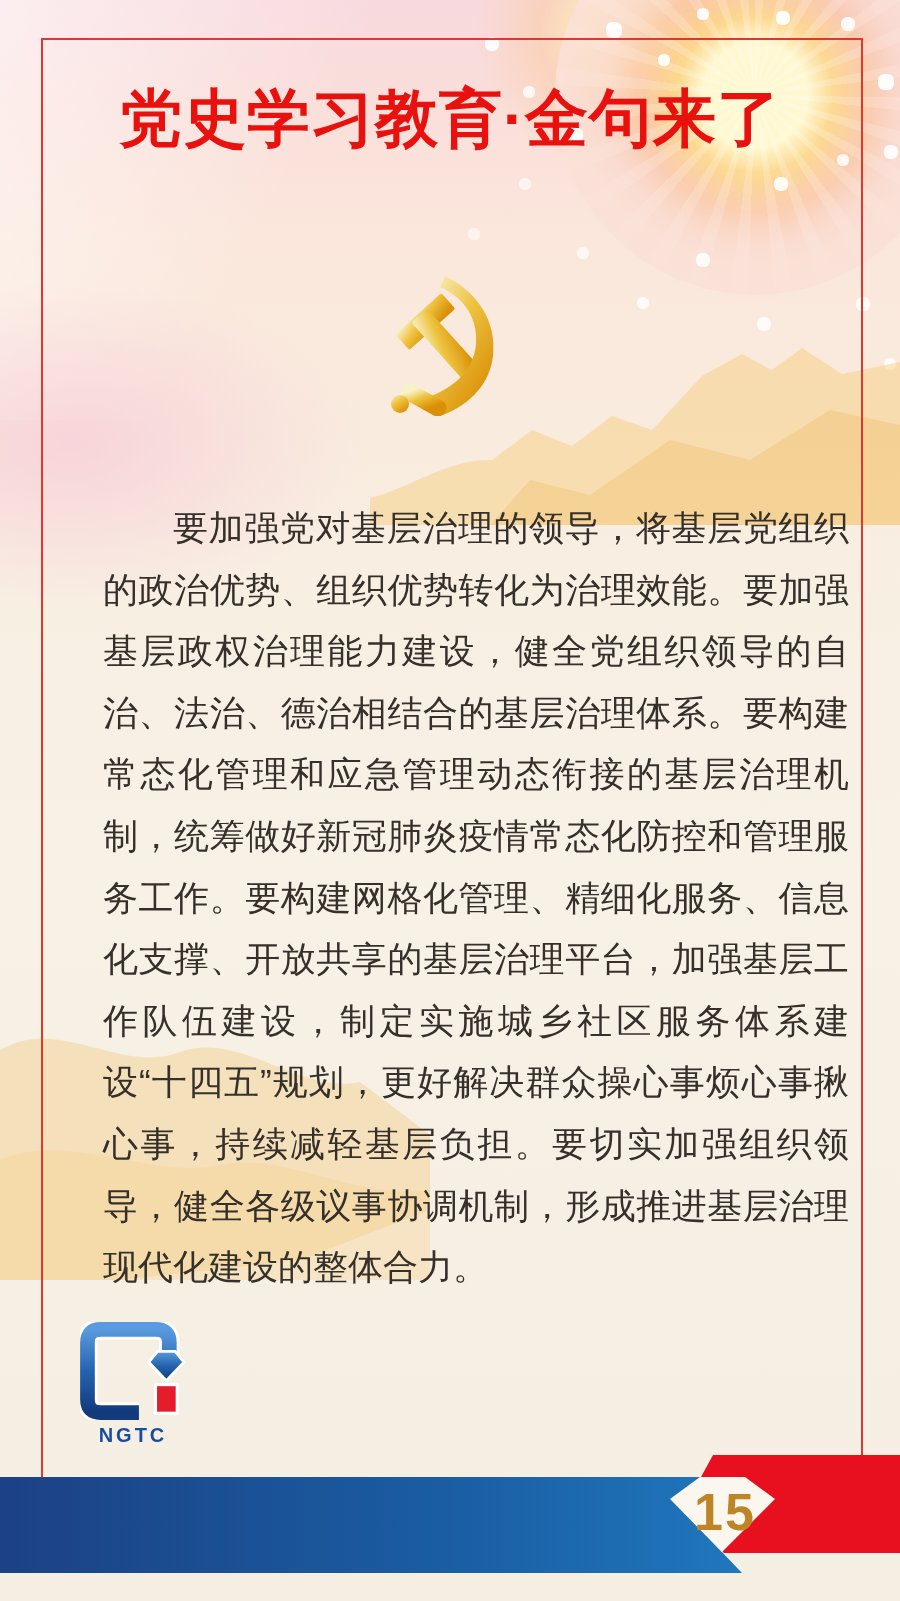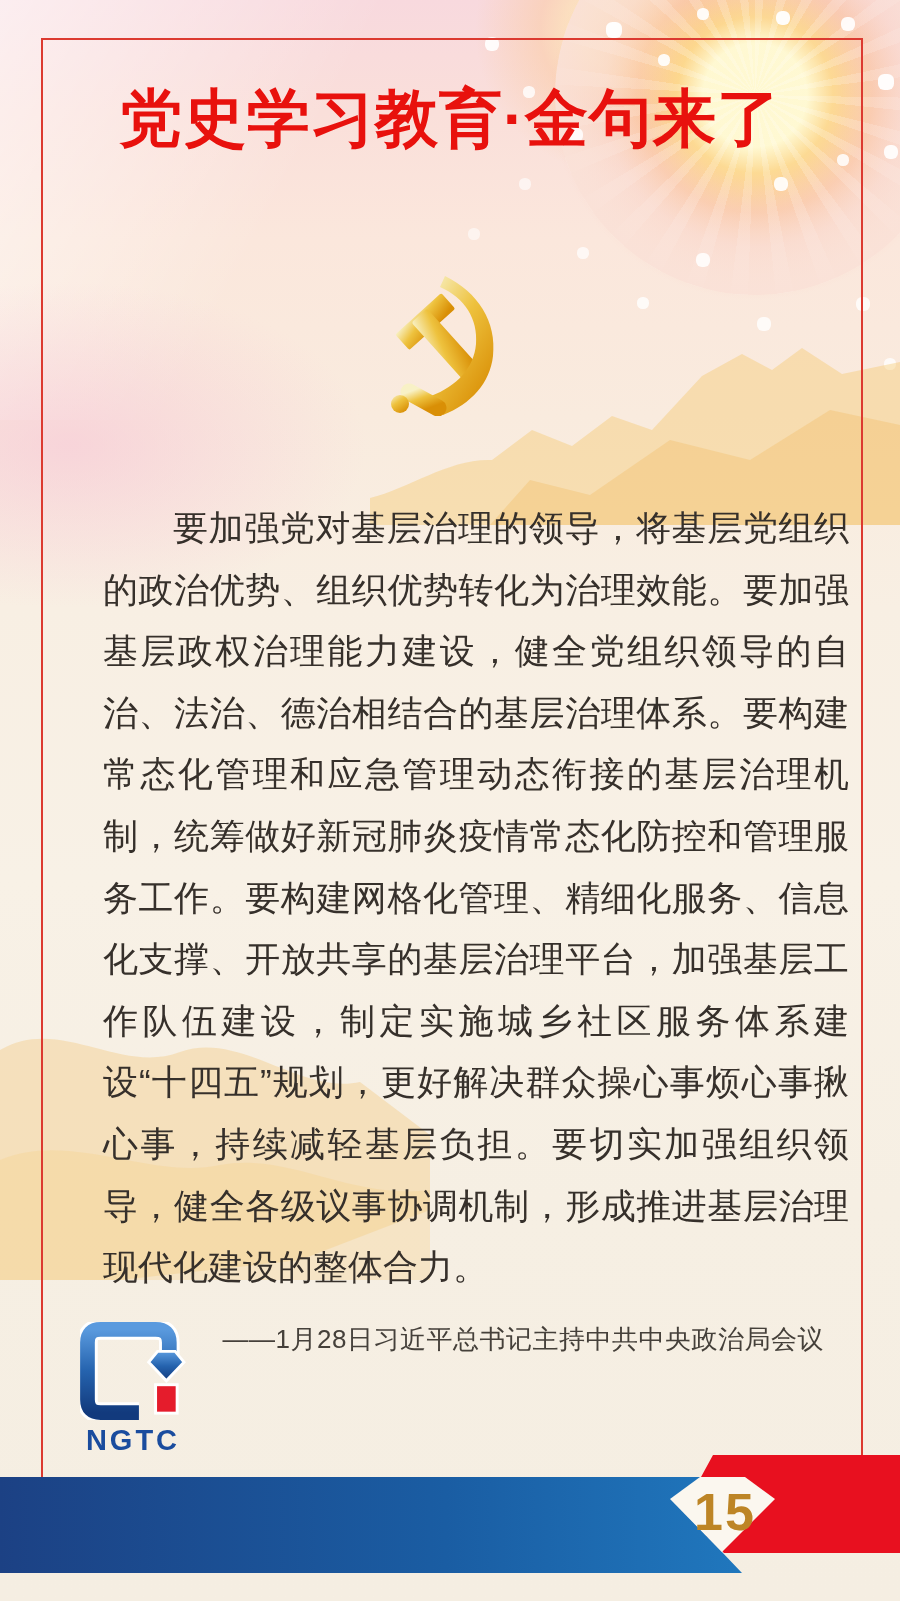--- a/index.html
+++ b/index.html
@@ -81,21 +81,21 @@
     font-size:35px;line-height:61.6px;color:#36302b;font-weight:500;
     text-align:justify;text-indent:70px;margin-left:25px;
   }
   .attribution{
     left:78px;top:1322px;width:746px;z-index:2;text-align:right;
     font-size:26px;color:#45403a;letter-spacing:.5px;
   }
   
   .logo-mark{left:80px;top:1322px;z-index:4;}
   .logo-text{left:78px;top:1424px;width:110px;z-index:4;text-align:center;
-    font-size:29px;font-weight:800;color:#1a4c9e;letter-spacing:3px;}
+    font-size:20px;font-weight:800;color:#1a4c9e;letter-spacing:3px;}
   
   .banner{left:0;top:1440px;z-index:4;}
   .page-number{
     left:694px;top:1482px;width:56px;z-index:5;text-align:center;
     font-size:52px;font-weight:bold;color:#bd8526;letter-spacing:2px;
   }
   .decor-svg{z-index:1;}
   .emblem{left:383px;top:276px;z-index:2;}
 </style>
 </head>
@@ -140,21 +140,20 @@
       <rect x="12" y="34" width="62" height="21" rx="2" fill="url(#goldg)"></rect>
       <rect x="32" y="36" width="21" height="86" rx="3" fill="url(#goldg)"></rect>
     </g>
     <path d="M62,0 C95,16 114,46 110,80 C107,107 88,128 60,139 L48,120 C74,110 91,92 93,68 C95,43 82,22 57,11 Z" fill="url(#goldg)"></path>
     <path d="M55,132 L26,116" stroke="url(#goldg)" stroke-width="17" stroke-linecap="round" fill="none"></path>
     <circle cx="17" cy="128" r="9" fill="url(#goldg)"></circle>
   </svg>
 
   <div class="abs quote">要加强党对基层治理的领导，将基层党组织的政治优势、组织优势转化为治理效能。要加强基层政权治理能力建设，健全党组织领导的自治、法治、德治相结合的基层治理体系。要构建常态化管理和应急管理动态衔接的基层治理机制，统筹做好新冠肺炎疫情常态化防控和管理服务工作。要构建网格化管理、精细化服务、信息化支撑、开放共享的基层治理平台，加强基层工作队伍建设，制定实施城乡社区服务体系建设“十四五”规划，更好解决群众操心事烦心事揪心事，持续减轻基层负担。要切实加强组织领导，健全各级议事协调机制，形成推进基层治理现代化建设的整体合力。</div>
 
-  <div class="abs attribution">——1月28日习近平总书记主持中共中央政治局会议</div>
 
   <svg class="abs logo-mark" width="110" height="98" viewBox="0 0 112 100">
     <defs>
       <linearGradient id="lblue" x1="0" y1="0" x2="0" y2="1">
         <stop offset="0" stop-color="#5a9ade"></stop>
         <stop offset="0.5" stop-color="#2563ae"></stop>
         <stop offset="1" stop-color="#123a7d"></stop>
       </linearGradient>
     </defs>
     <path d="M91,34 V21 Q91,7.5 77,7.5 H21 Q7.5,7.5 7.5,21 V79 Q7.5,92.5 21,92.5 H60" fill="none" stroke="#ffffff" stroke-width="21"></path>

